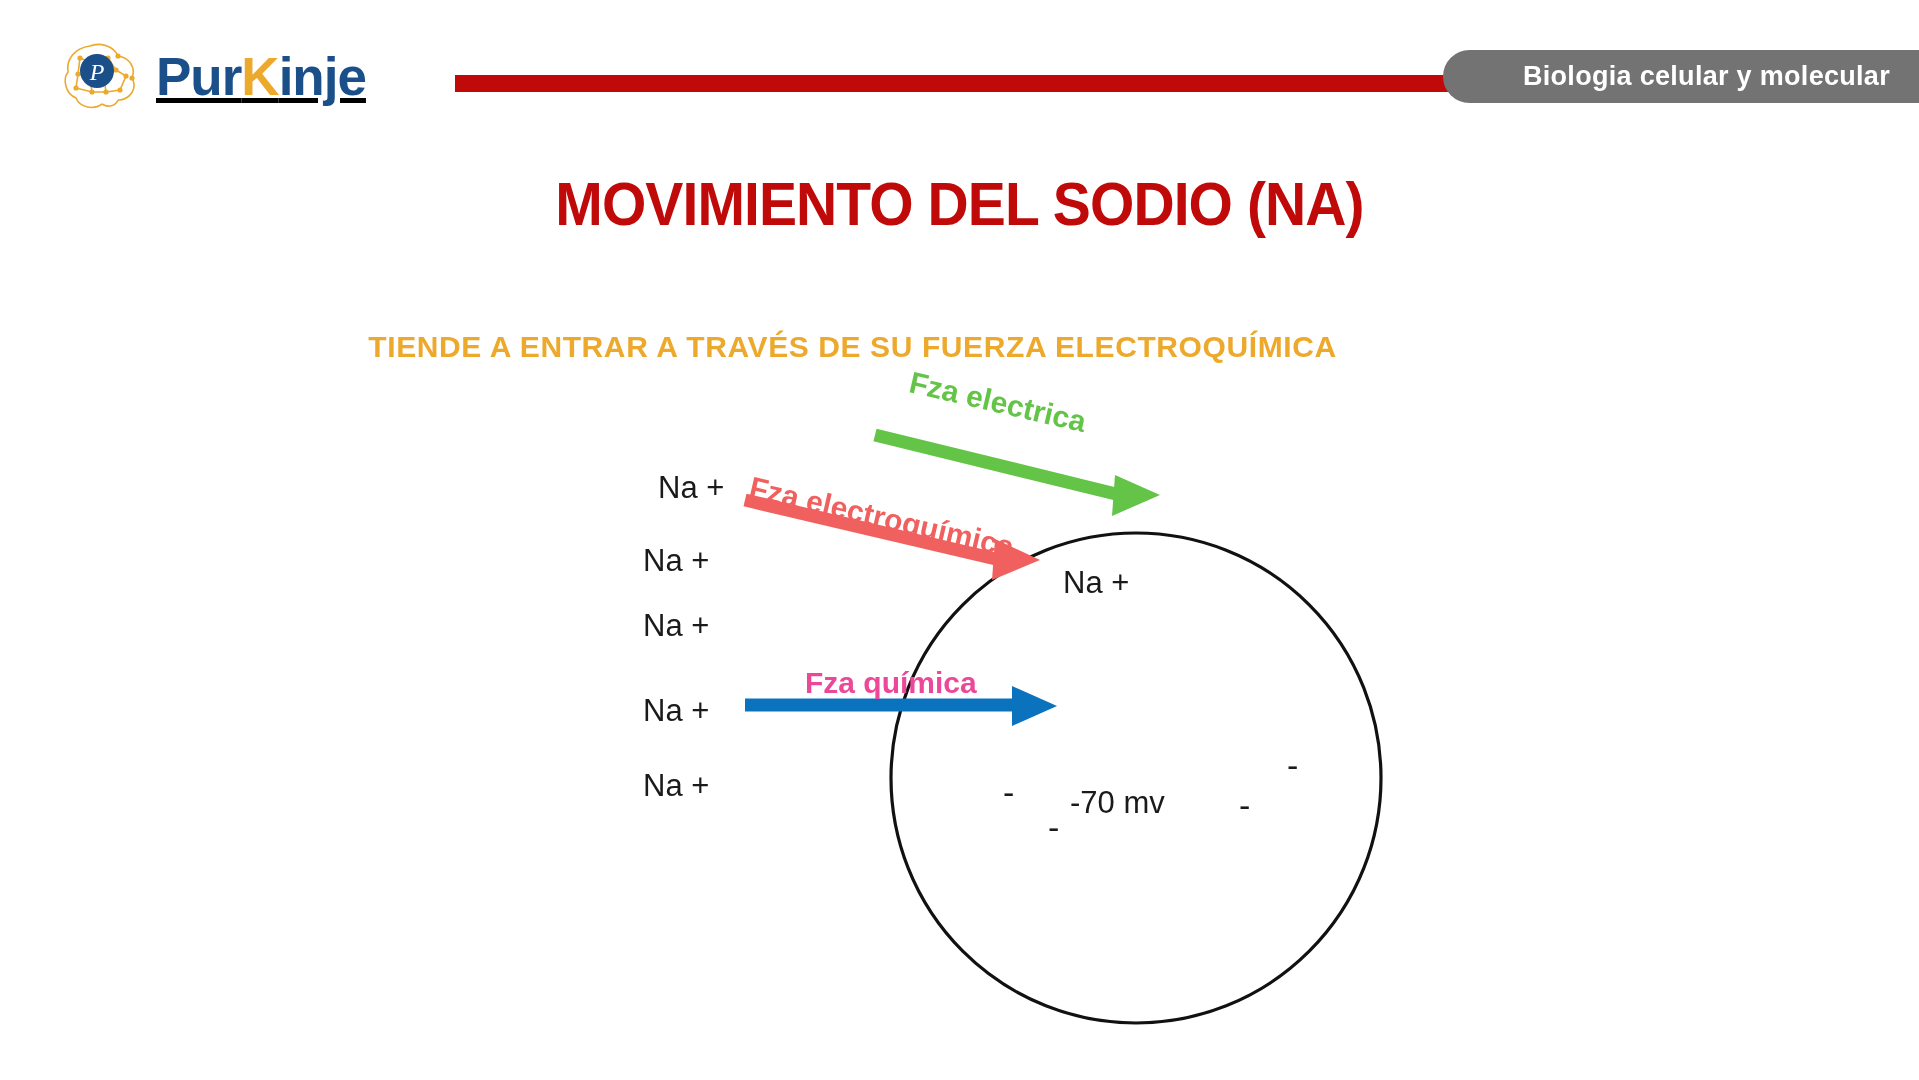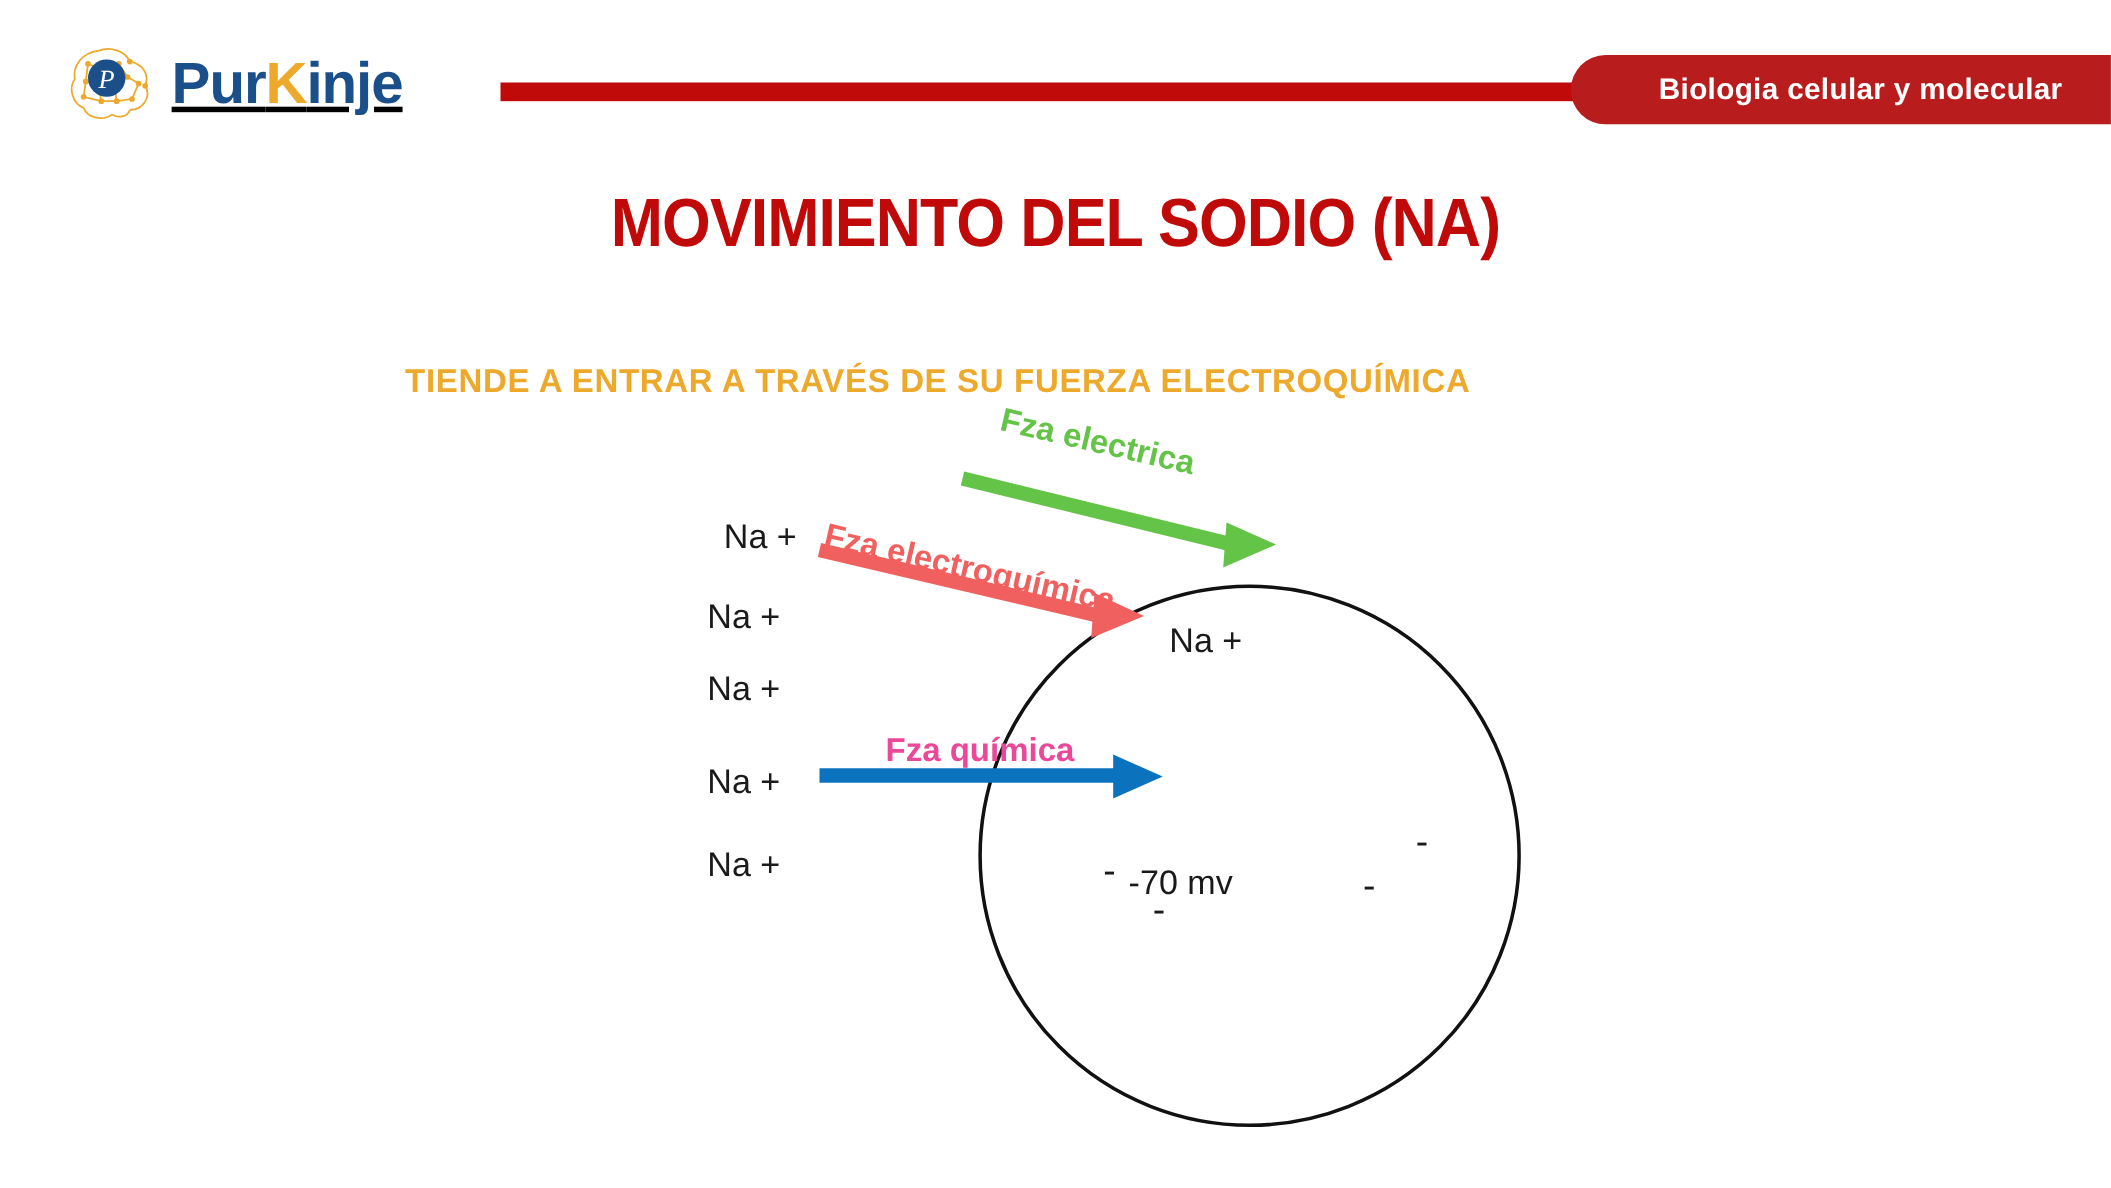--- a/index.html
+++ b/index.html
@@ -51,26 +51,26 @@
     left: 455px;
     top: 75px;
     width: 1340px;
     height: 17px;
     background: #c00a0a;
   }
   .header-tag {
     position: absolute;
     right: 0;
     top: 50px;
-    height: 63px;
-    background: #b91c1c;
+    height: 53px;
+    background: #737373;
     border-top-left-radius: 34px;
     border-bottom-left-radius: 34px;
     padding-left: 80px;
-    padding-right: 44px;
+    padding-right: 29px;
     display: flex;
     align-items: center;
     color: #ffffff;
     font-size: 27px;
     font-weight: bold;
     letter-spacing: .3px;
     white-space: nowrap;
   }
 
   
@@ -225,14 +225,14 @@
   <div class="ion-label" style="left:643px; top:293px;">Na +</div>
   <div class="ion-label" style="left:643px; top:368px;">Na +</div>
 
   <div class="ion-label" style="left:1063px; top:165px;">Na +</div>
 
   <div class="minus" style="left:1003px; top:375px;">-</div>
   <div class="minus" style="left:1287px; top:348px;">-</div>
   <div class="minus" style="left:1239px; top:388px;">-</div>
   <div class="minus" style="left:1048px; top:410px;">-</div>
 
-  <div class="volt-label" style="left:1026px; top:385px;">-70 mv</div>
+  <div class="volt-label" style="left:1070px; top:385px;">-70 mv</div>
 </div>
 
 </body></html>

